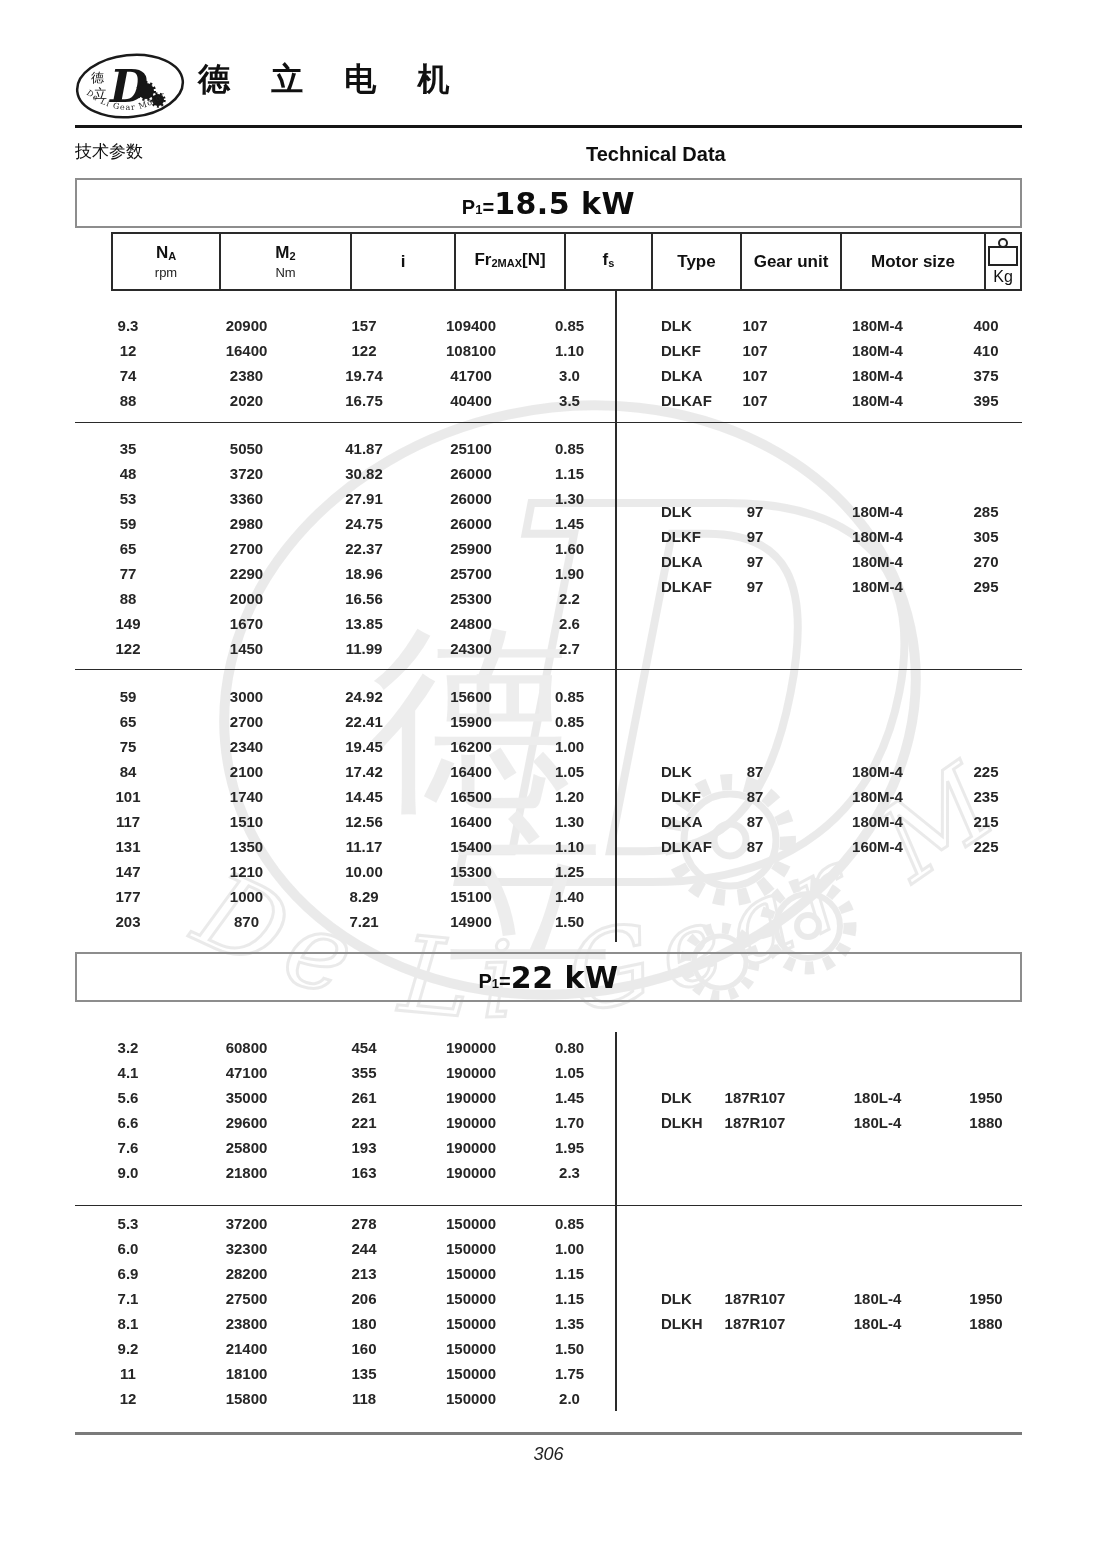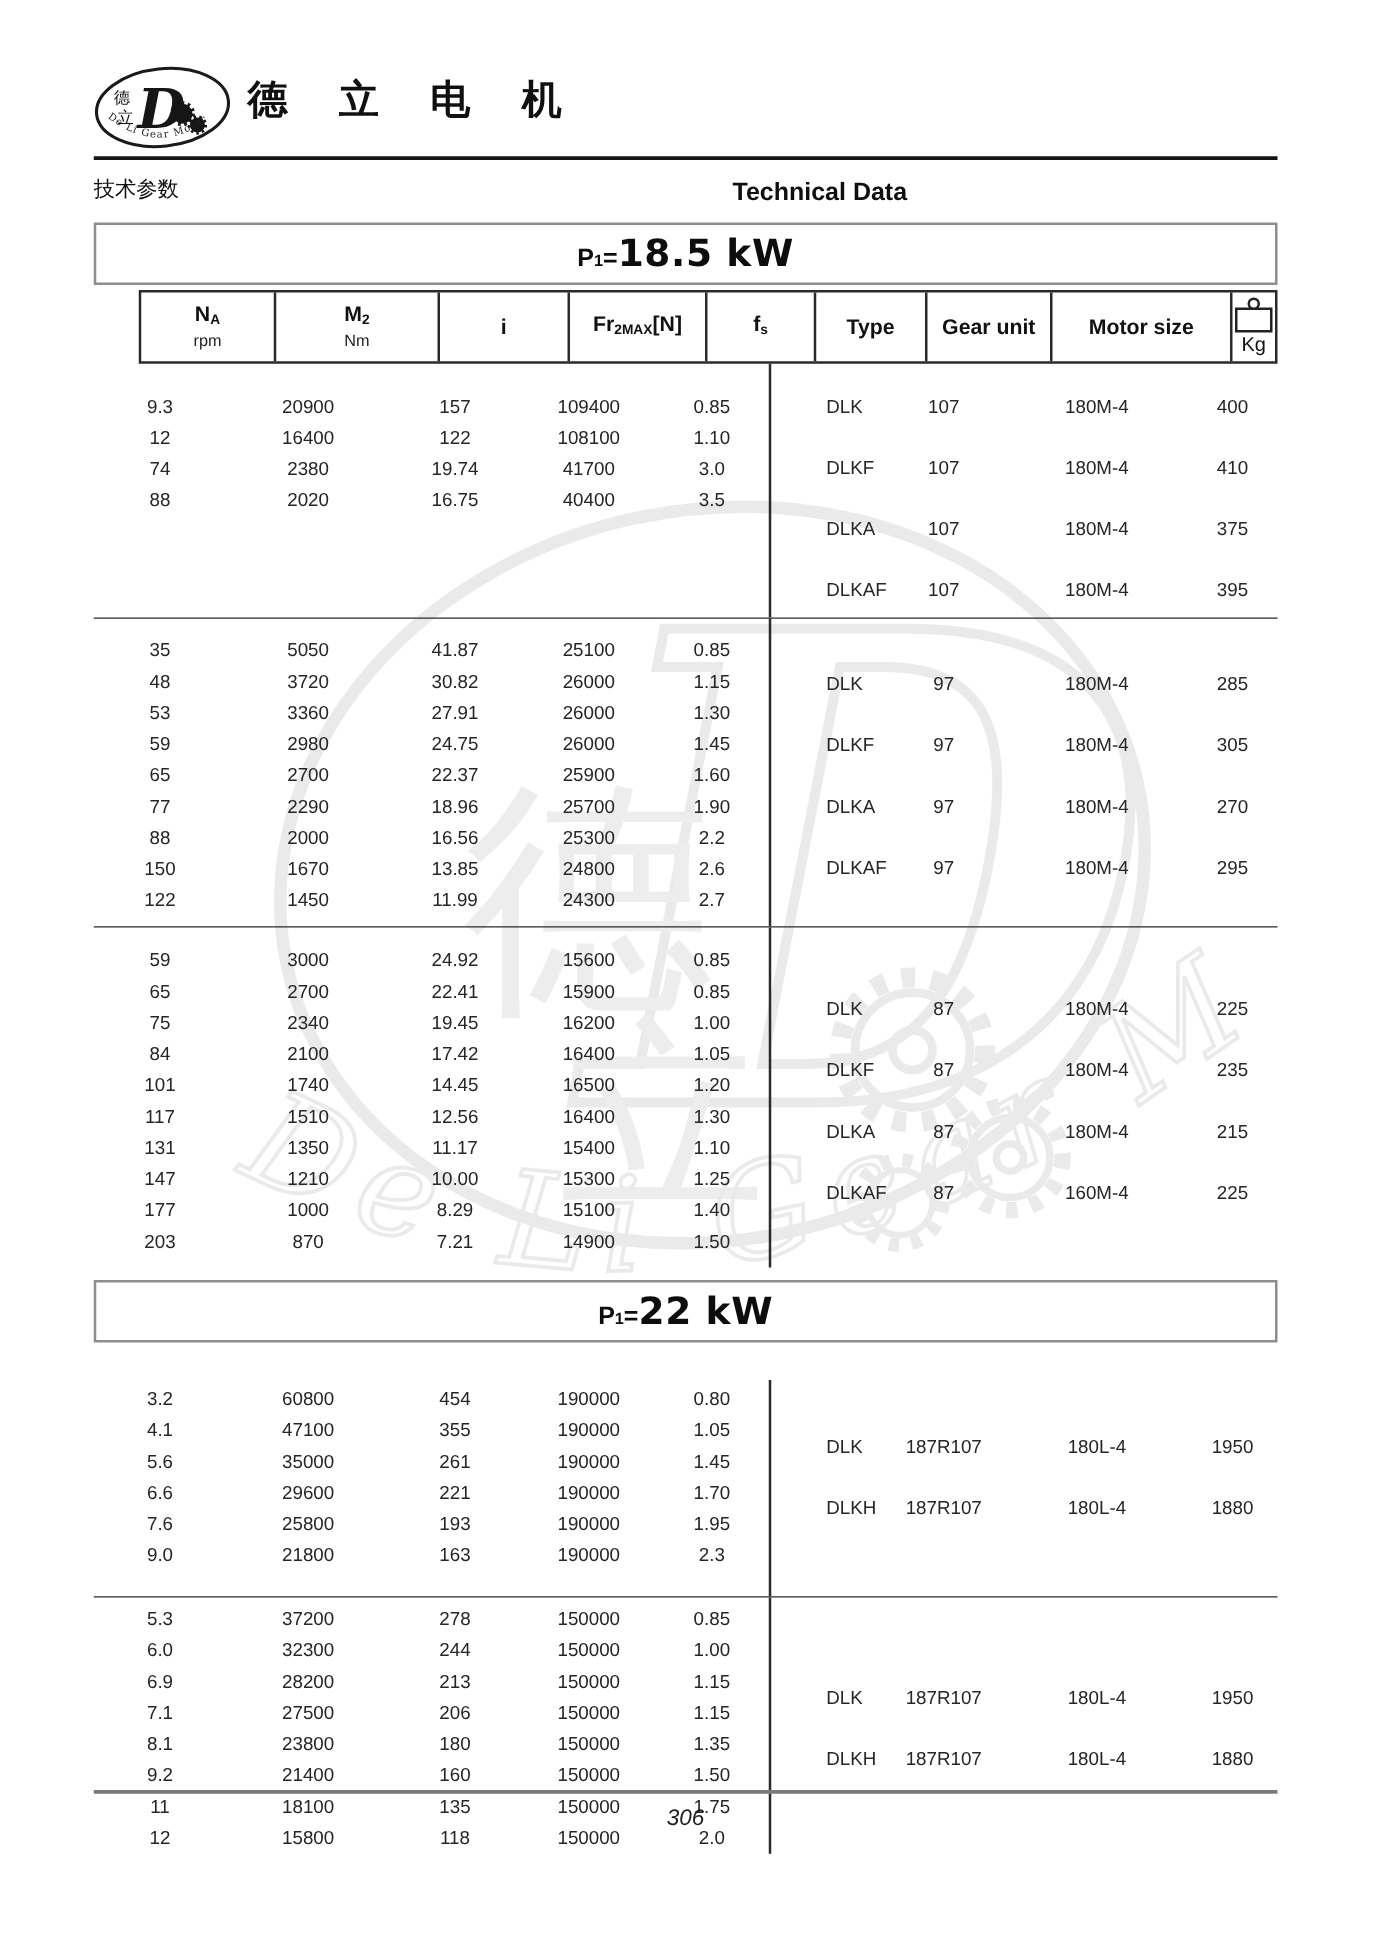--- a/index.html
+++ b/index.html
@@ -35,27 +35,27 @@
   .h-main{font-size:17px;font-weight:bold;line-height:18px;color:#111;white-space:nowrap;}
   .h-main sub{font-size:11px;font-weight:bold;vertical-align:-2px;}
   .h-unit{font-size:13px;line-height:15px;color:#222;}
   .kg-ico{display:block;width:30px;height:20px;border:2px solid #222;position:relative;margin:7px 0 2px 0;background:#fff;}
   .kg-ico::before{content:"";position:absolute;left:50%;top:-10px;transform:translateX(-50%);
                   width:6px;height:6px;border:2px solid #222;border-radius:50%;background:#fff;}
   .h-kg{font-size:16px;line-height:17px;color:#111;}
 
   
   .blocks{width:947px;}
-  .blk{position:relative;display:flex;border-bottom:1.5px solid #2a2a2a;}
+  .blk{position:relative;display:flex;border-bottom:1.5px solid #2a2a2a;font-weight:bold;}
   .blocks .blk:last-child{border-bottom:none;}
   .blk::after{content:"";position:absolute;left:540px;top:0;bottom:0;width:1.5px;background:#2a2a2a;}
   .blk-left{width:541px;}
   .drow{display:grid;grid-template-columns:106px 131px 104px 110px 87px;height:25px;line-height:25px;}
   .dcell{text-align:center;font-size:15px;color:#262626;}
-  .blk-right{width:406px;display:flex;flex-direction:column;justify-content:center;gap:24px;}
+  .blk-right{width:406px;display:flex;flex-direction:column;justify-content:center;}
   .urow{display:grid;grid-template-columns:89px 100px 145px 72px;height:25px;line-height:25px;}
   .ucell{text-align:center;font-size:15px;color:#262626;}
   .ucell.type{text-align:left;padding-left:45px;white-space:nowrap;}
 
   #blocks-0 .blk:nth-child(1){padding:22px 0 9px 0;}
   #blocks-0 .blk:nth-child(2){padding:13px 0 8px 0;}
   #blocks-0 .blk:nth-child(3){padding:14px 0 8px 0;}
   #pbox-1{margin-top:10px;}
   #blocks-1{margin-top:30px;}
   #blocks-1 .blk:nth-child(1){padding:3px 0 20px 0;}
@@ -265,21 +265,21 @@
               <div class="dcell">1.90</div>
             </div>
             <div class="drow">
               <div class="dcell">88</div>
               <div class="dcell">2000</div>
               <div class="dcell">16.56</div>
               <div class="dcell">25300</div>
               <div class="dcell">2.2</div>
             </div>
             <div class="drow">
-              <div class="dcell">150</div>
+              <div class="dcell">149</div>
               <div class="dcell">1670</div>
               <div class="dcell">13.85</div>
               <div class="dcell">24800</div>
               <div class="dcell">2.6</div>
             </div>
             <div class="drow">
               <div class="dcell">122</div>
               <div class="dcell">1450</div>
               <div class="dcell">11.99</div>
               <div class="dcell">24300</div>

